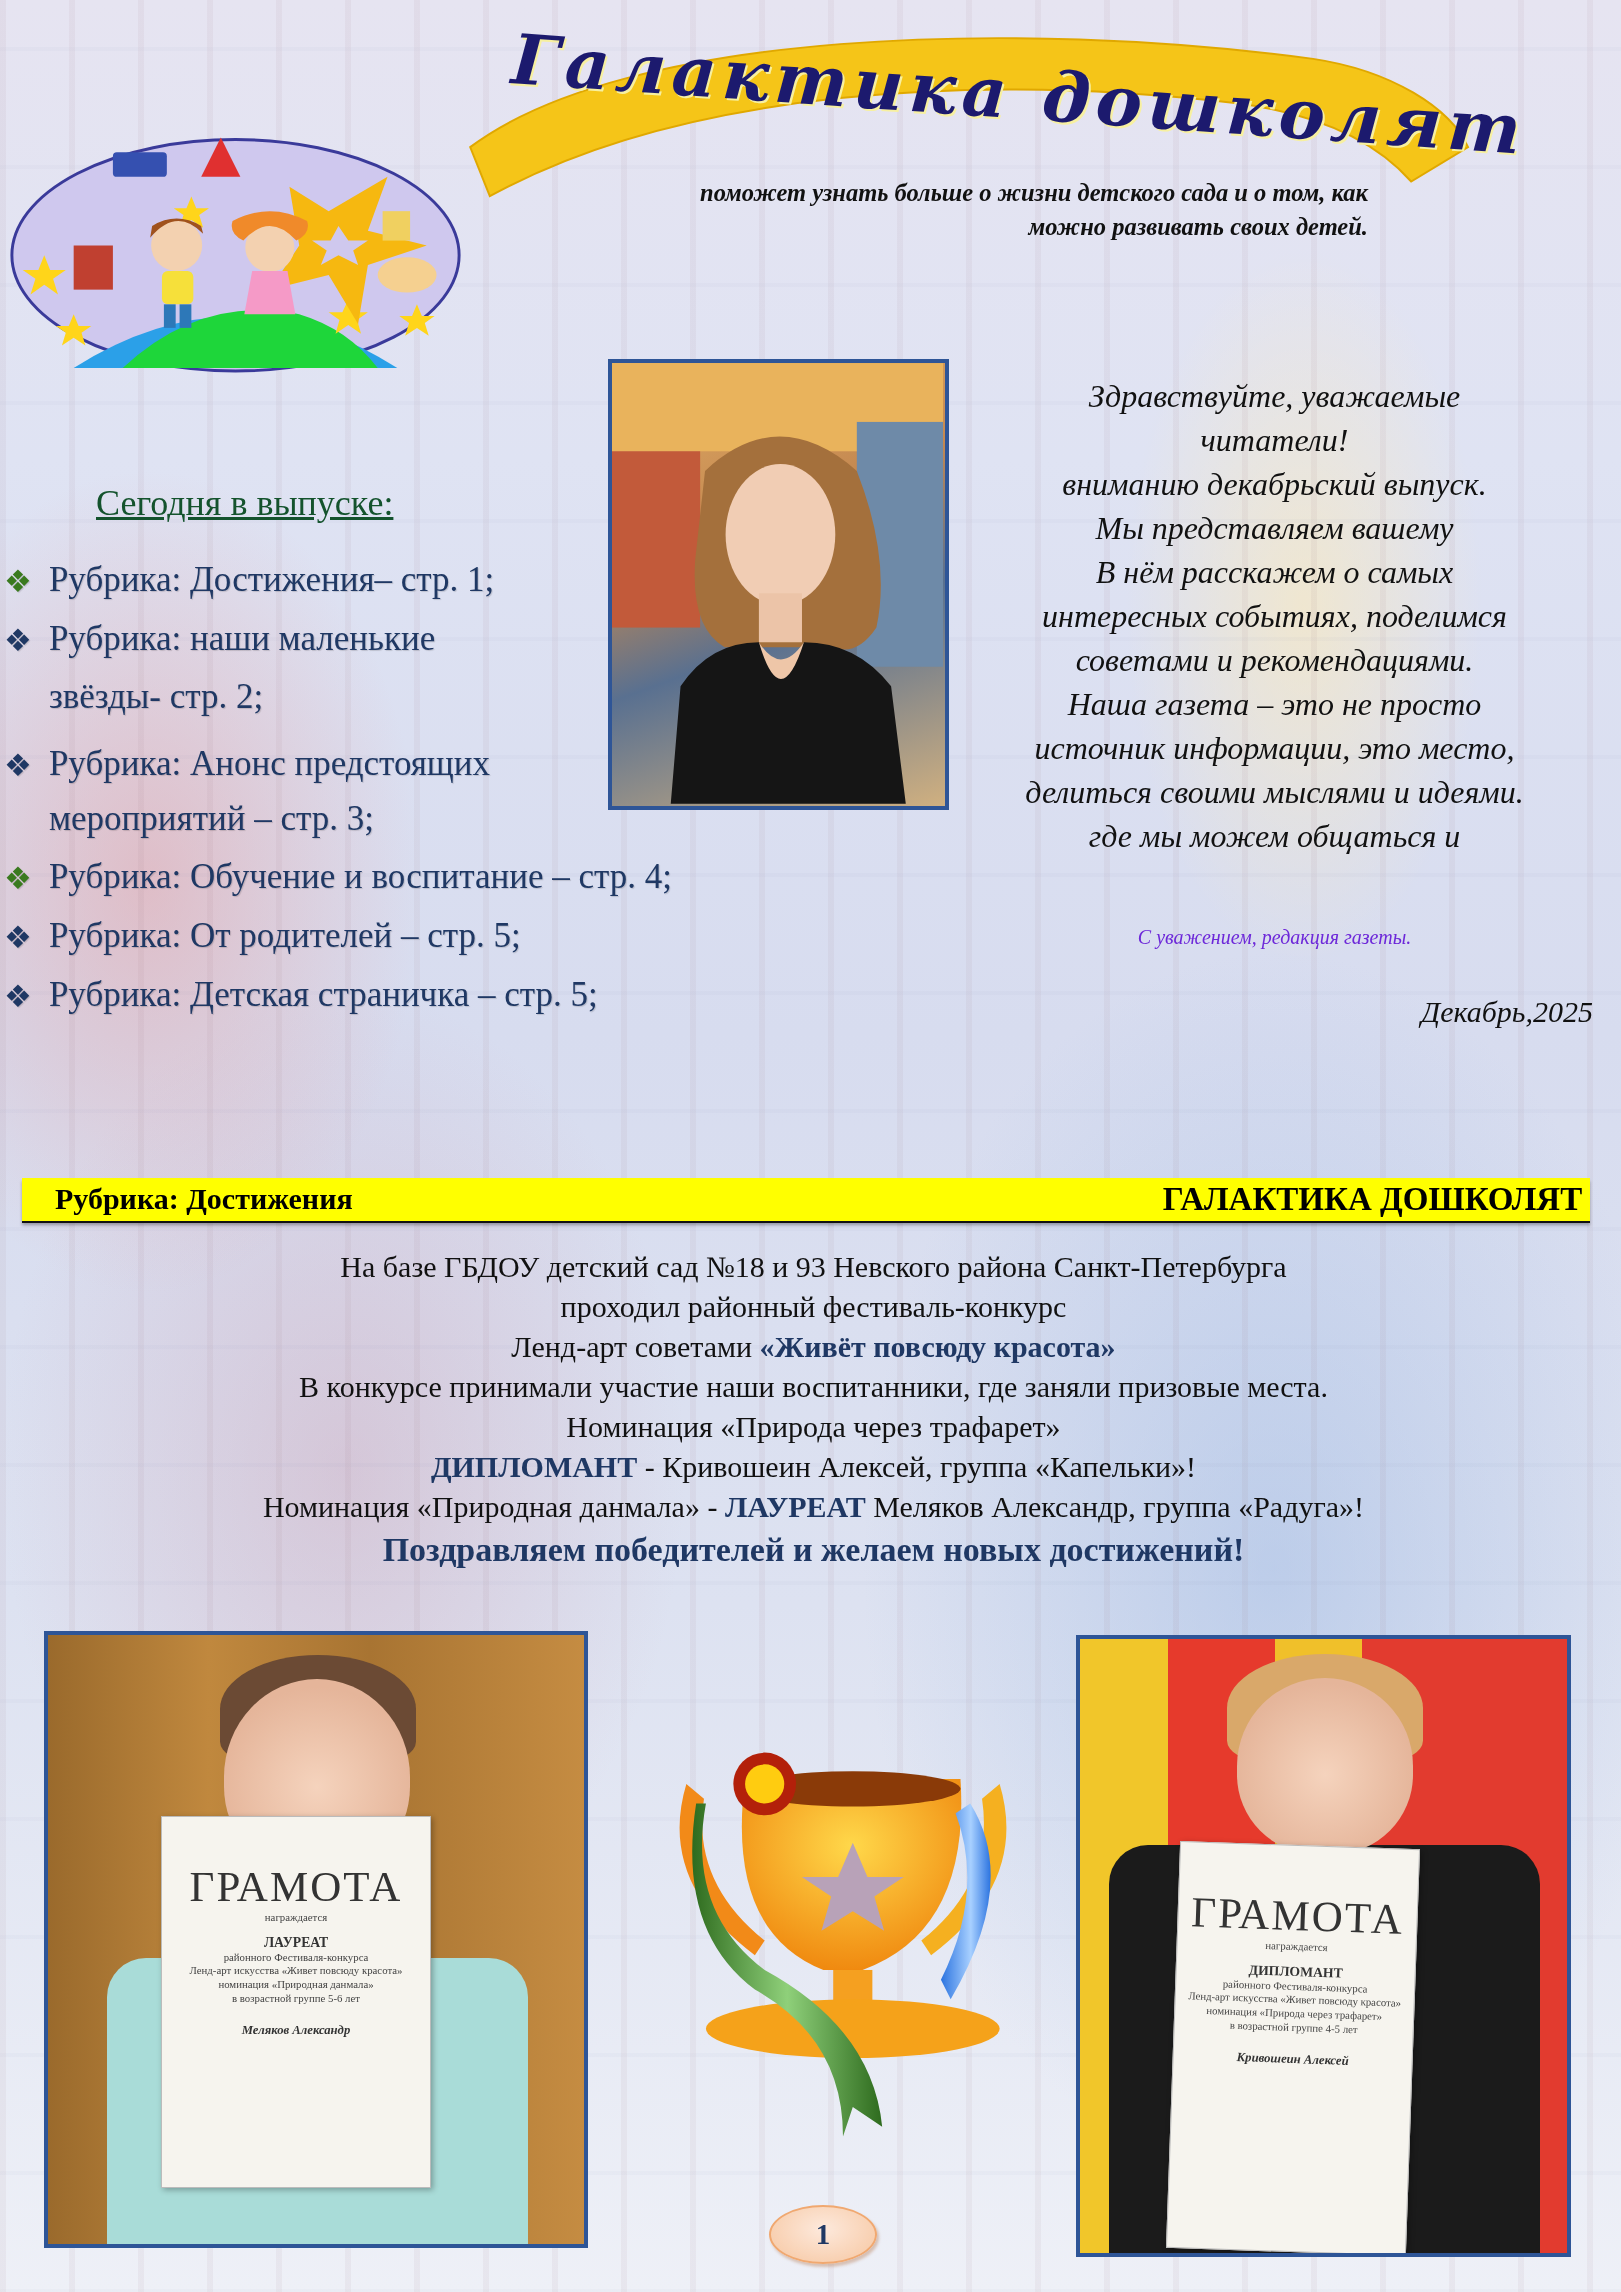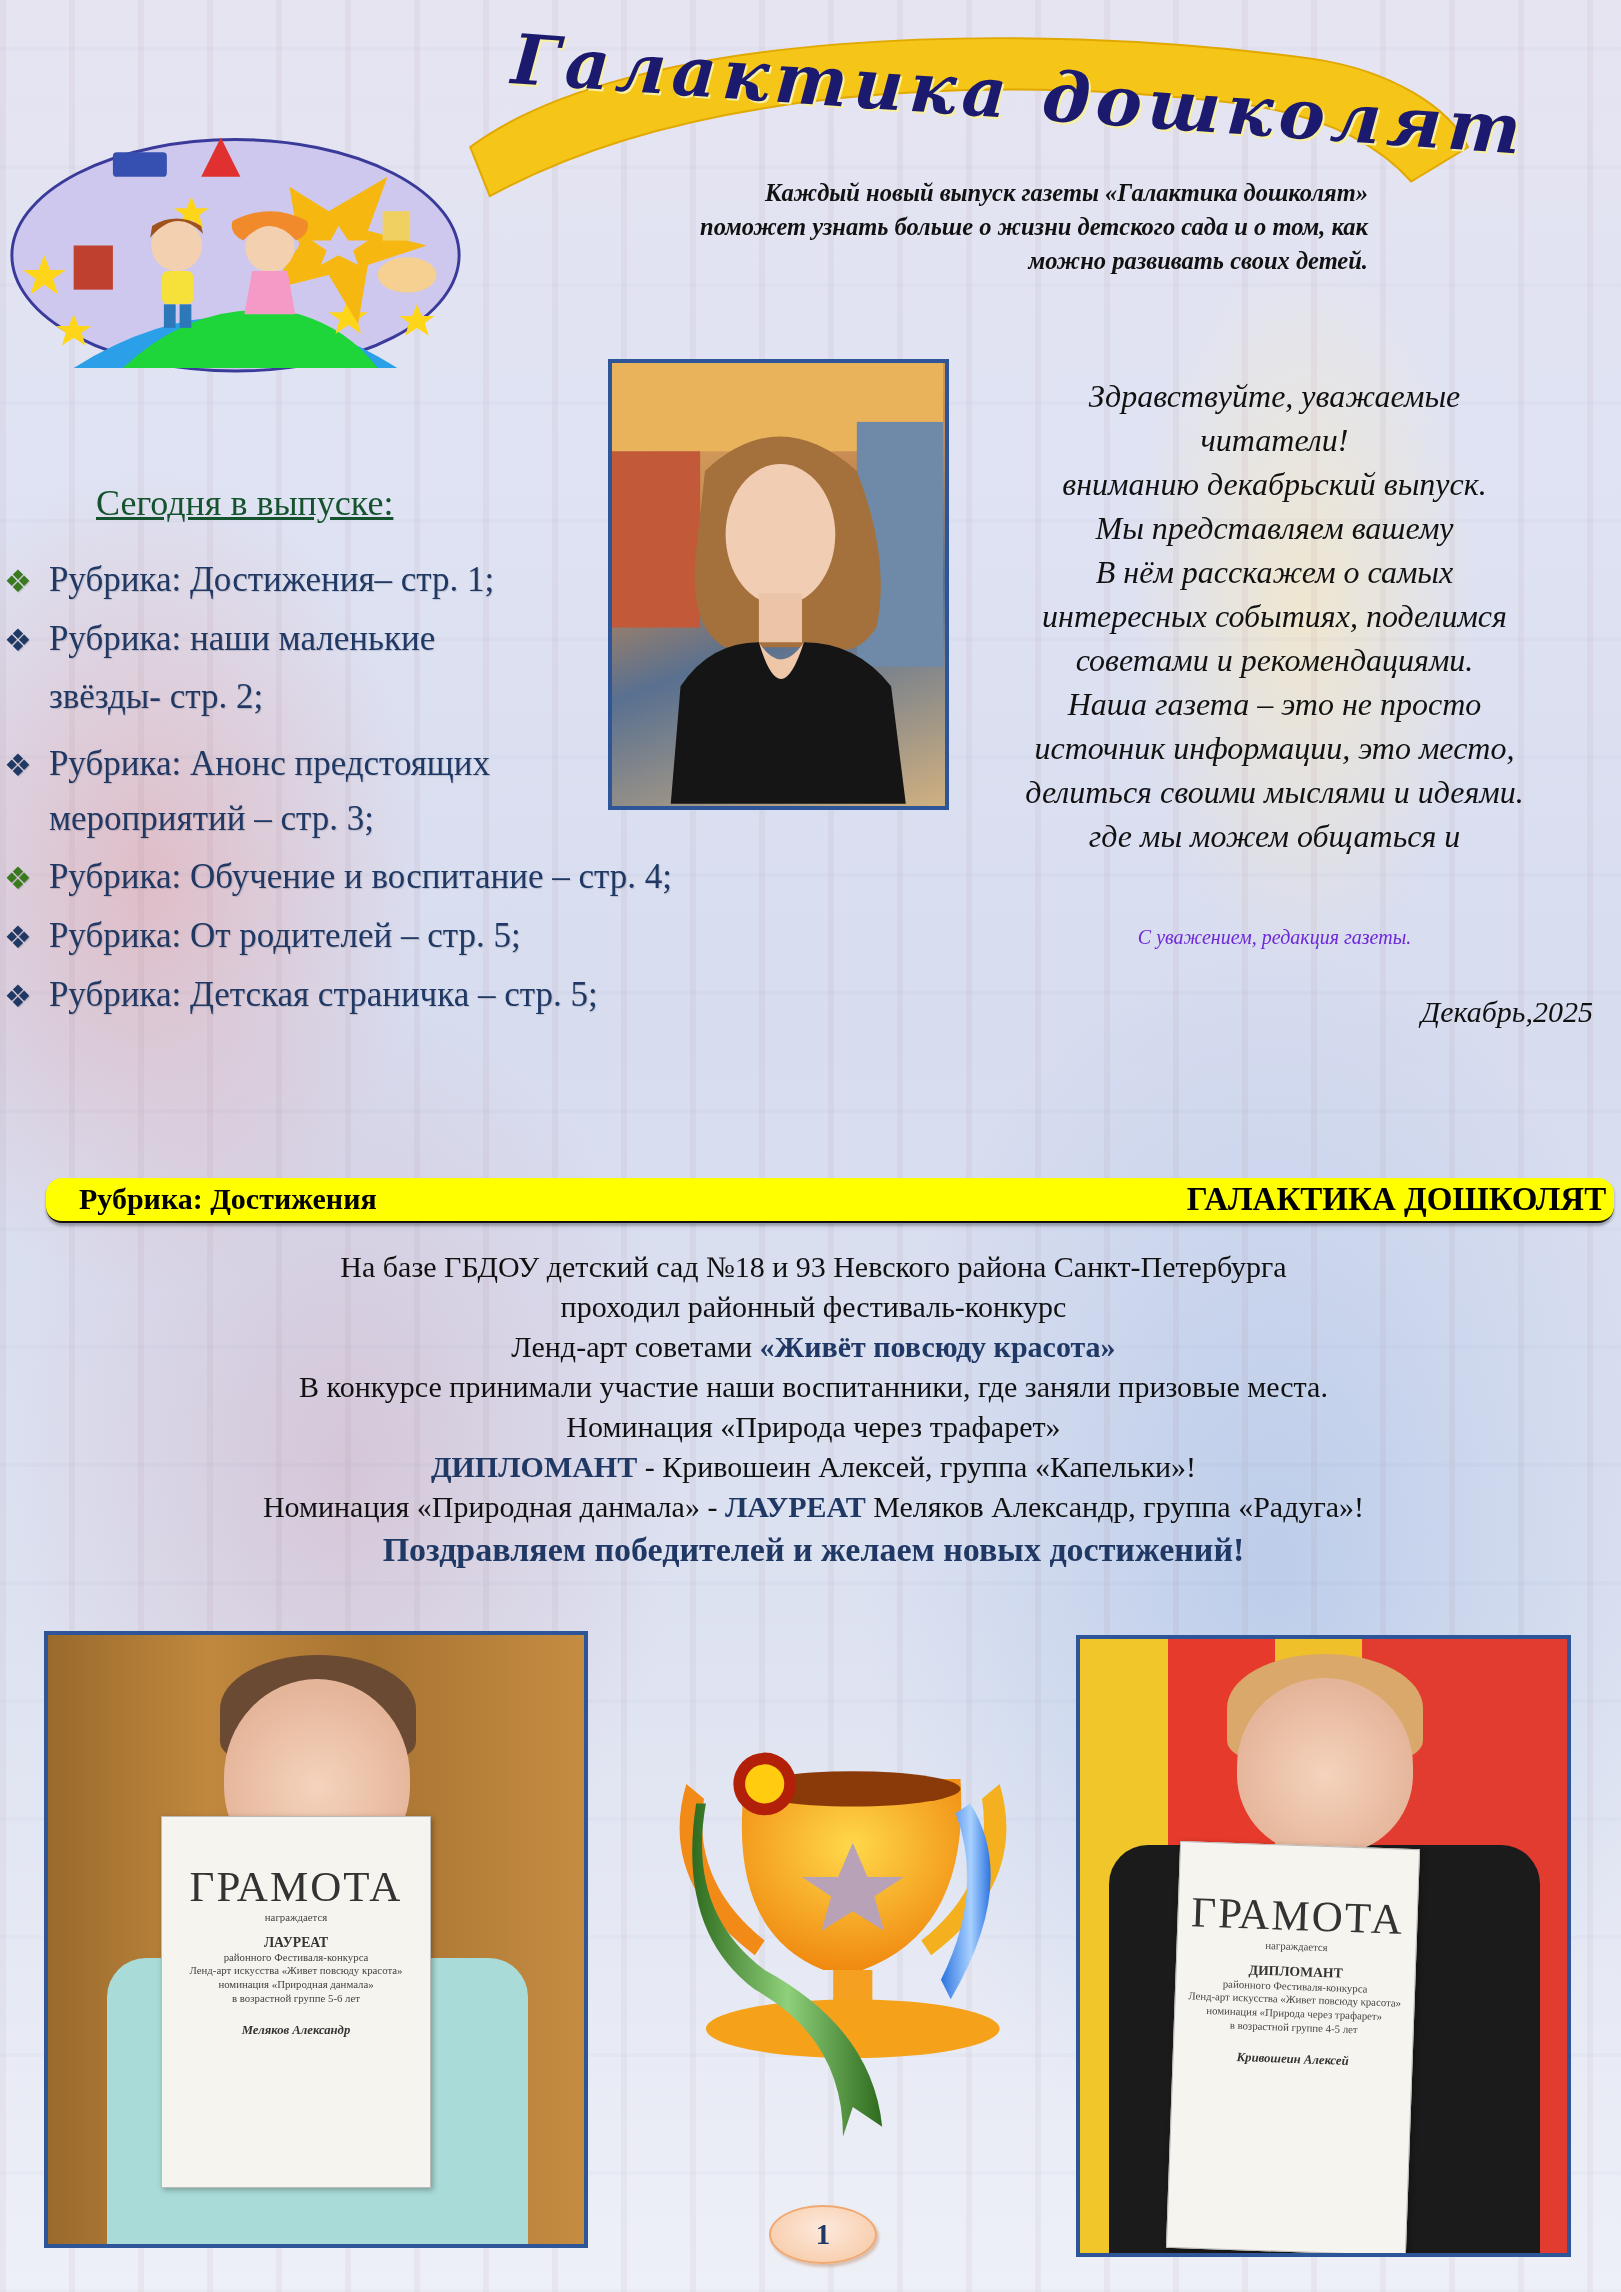--- a/index.html
+++ b/index.html
@@ -57,22 +57,22 @@
   .photo-main { left: 608px; top: 359px; width: 341px; height: 451px; border: 4.9px solid #2e5597; background: linear-gradient(160deg,#e3b067 0%,#c58951 35%,#597090 60%,#d0b080 100%); overflow: hidden; }
 
   .greeting {
     left: 956px; top: 374px; width: 637px; text-align: center;
     font-style: italic; font-size: 32px; line-height: 44px; color: #111;
   }
   .signature { left: 956px; top: 926px; width: 637px; text-align: center; font-style: italic; font-size: 20px; color: #6d28d9; }
   .date { left: 956px; top: 995px; width: 637px; text-align: right; font-style: italic; font-size: 30px; color: #111; }
 
   .rubric-bar {
-    left: 46px; top: 1178px; width: 1568px; height: 45px; background: #ffff00;
-    border-bottom: 2.9px solid #111; box-shadow: 0 2.9px 2.9px rgba(0,0,0,.3); border-radius: 16px;
+    left: 22px; top: 1178px; width: 1568px; height: 45px; background: #ffff00;
+    border-bottom: 2.9px solid #111; box-shadow: 0 2.9px 2.9px rgba(0,0,0,.3);
   }
   .rubric-left { position: absolute; left: 33px; top: 3.9px; font-weight: bold; font-size: 30px; color: #000; }
   .rubric-right { position: absolute; right: 7.8px; top: 2.9px; font-weight: bold; font-size: 33px; color: #000; }
 
   .article { left: 59px; top: 1247px; width: 1509px; text-align: center; color: #111; font-size: 30px; line-height: 40px; }
   .article .hl { color: #1f3864; font-weight: bold; }
   .article .congrats { color: #1f3864; font-weight: bold; font-size: 34px; line-height: 45px; }
 
   .kid-photo { border: 4.9px solid #2e5597; overflow: hidden; }
   .kid-left { left: 44px; top: 1631px; width: 544px; height: 617px; background: linear-gradient(90deg,#9a6a2c,#c0883e 30%,#a87432 60%,#c58c42); }
@@ -140,21 +140,20 @@
 
     <rect x="110" y="35" width="55" height="25" rx="4" fill="#3550b0"></rect>
     <polygon points="220,20 200,60 240,60" fill="#e03030"></polygon>
     <rect x="70" y="130" width="40" height="45" fill="#c04030"></rect>
     <rect x="385" y="95" width="28" height="30" fill="#f0d060"></rect>
     <ellipse cx="410" cy="160" rx="30" ry="18" fill="#f5d090"></ellipse>
   </svg>
 </div>
 
 <div class="abs intro">
-  <div>Каждый новый выпуск газеты «Галактика дошколят»</div>
   <div>поможет узнать больше о жизни детского сада и о том, как</div>
   <div style="margin-right:0">можно развивать своих детей.</div>
 </div>
 
 <div class="abs toc-title">Сегодня в выпуске:</div>
 <div class="abs toc">
   <div class="toc-item">
     <span class="bullet green">❖</span>
     <div>Рубрика: Достижения– стр. 1;</div>
   </div>

